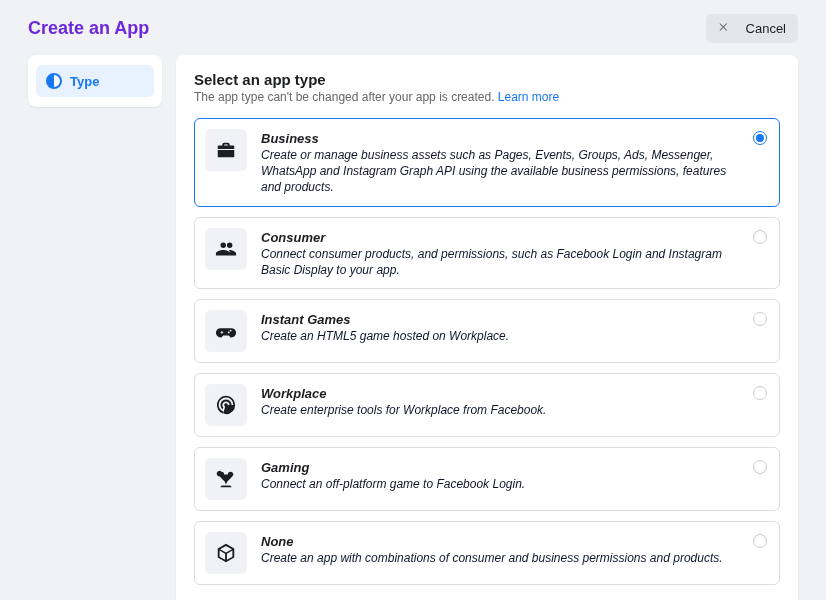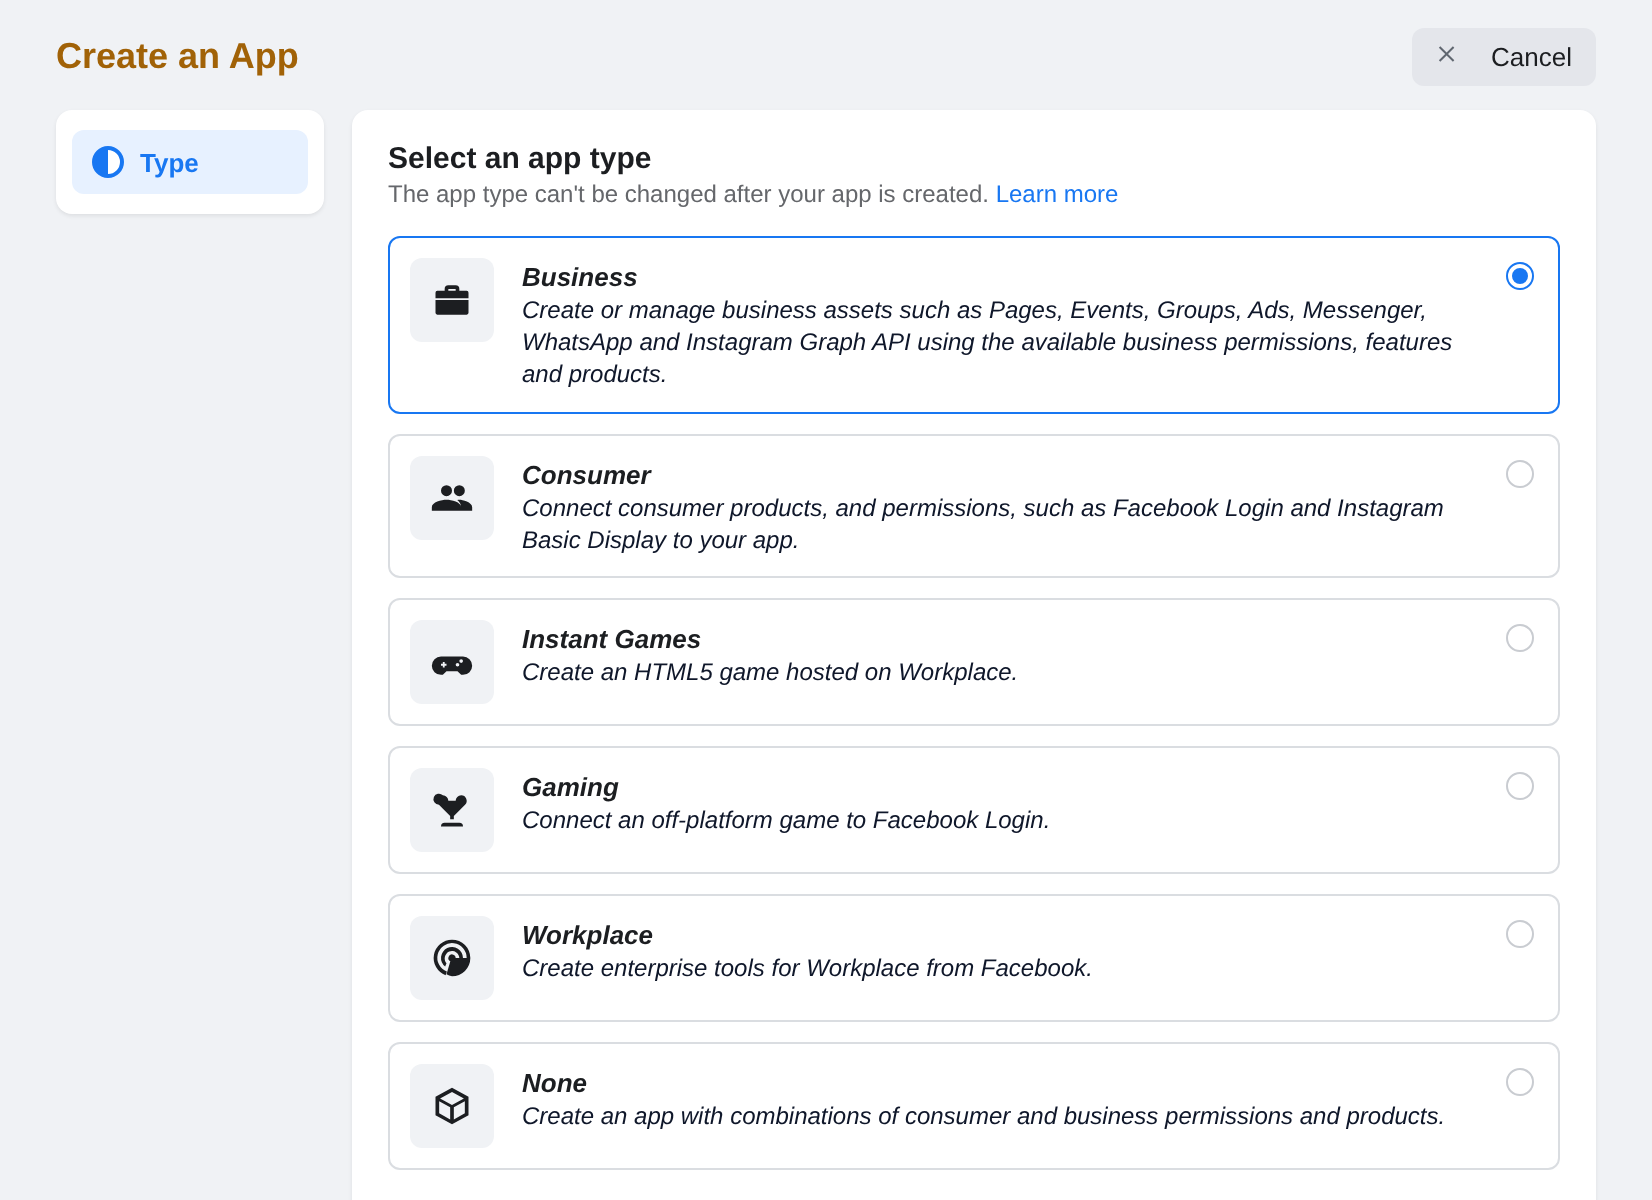--- a/index.html
+++ b/index.html
@@ -14,21 +14,21 @@
     }
     .topbar {
       display: flex;
       justify-content: space-between;
       align-items: center;
       padding: 14px 28px 12px 28px;
     }
     .page-title {
       font-size: 18px;
       font-weight: 700;
-      color: #a16207;
+      color: #6d28d9;
     }
     .cancel-btn {
       background: #e4e6eb;
       border: none;
       border-radius: 6px;
       padding: 7px 12px;
       font-size: 13px;
       font-weight: 500;
       color: #1c1e21;
       cursor: pointer;
@@ -201,46 +201,46 @@
         <div class="option-body">
           <div class="option-title">Instant Games</div>
           <div class="option-desc">Create an HTML5 game hosted on Workplace.</div>
         </div>
         <span class="radio"></span>
       </div>
 
       <div class="option">
         <div class="option-icon-box">
           <svg viewBox="0 0 24 24">
+              <path d="M12 2a10 10 0 0 0-3.5 19.37l.7-2A8 8 0 1 1 20 12h-2a6 6 0 1 0-9.73 4.7l.73-1.84A4 4 0 1 1 16 12h-2a2 2 0 1 0-2.9 1.79L9 20.9A10 10 0 0 0 12 22 10 10 0 0 0 12 2z"></path>
+            </svg>
+        </div>
+        <div class="option-body">
+          <div class="option-title">Workplace</div>
+          <div class="option-desc">Create enterprise tools for Workplace from Facebook.</div>
+        </div>
+        <span class="radio"></span>
+      </div>
+
+      <div class="option">
+        <div class="option-icon-box">
+          <svg viewBox="0 0 24 24">
               <path d="M17 4a3 3 0 0 1 2.12 5.12L13 15.24V17h-2v-1.76L4.88 9.12A3 3 0 1 1 7 4a3 3 0 0 1 3 3h4a3 3 0 0 1 3-3zm-9 15h8a2 2 0 0 1 2 2H6a2 2 0 0 1 2-2z"></path>
             </svg>
         </div>
         <div class="option-body">
           <div class="option-title">Gaming</div>
           <div class="option-desc">Connect an off-platform game to Facebook Login.</div>
         </div>
         <span class="radio"></span>
       </div>
 
       <div class="option">
         <div class="option-icon-box">
           <svg viewBox="0 0 24 24">
-              <path d="M12 2a10 10 0 0 0-3.5 19.37l.7-2A8 8 0 1 1 20 12h-2a6 6 0 1 0-9.73 4.7l.73-1.84A4 4 0 1 1 16 12h-2a2 2 0 1 0-2.9 1.79L9 20.9A10 10 0 0 0 12 22 10 10 0 0 0 12 2z"></path>
-            </svg>
-        </div>
-        <div class="option-body">
-          <div class="option-title">Workplace</div>
-          <div class="option-desc">Create enterprise tools for Workplace from Facebook.</div>
-        </div>
-        <span class="radio"></span>
-      </div>
-
-      <div class="option">
-        <div class="option-icon-box">
-          <svg viewBox="0 0 24 24">
               <path d="M12 2 3 7v10l9 5 9-5V7l-9-5zm0 2.3 6.5 3.6L12 11.5 5.5 7.9 12 4.3zM5 9.4l6 3.3v6.6l-6-3.3V9.4zm8 9.9v-6.6l6-3.3v6.6l-6 3.3z"></path>
             </svg>
         </div>
         <div class="option-body">
           <div class="option-title">None</div>
           <div class="option-desc">Create an app with combinations of consumer and business permissions and products.</div>
         </div>
         <span class="radio"></span>
       </div>
 

